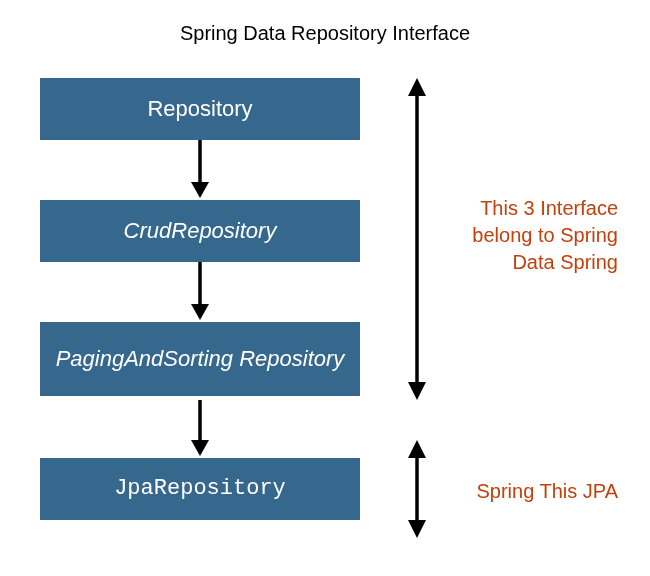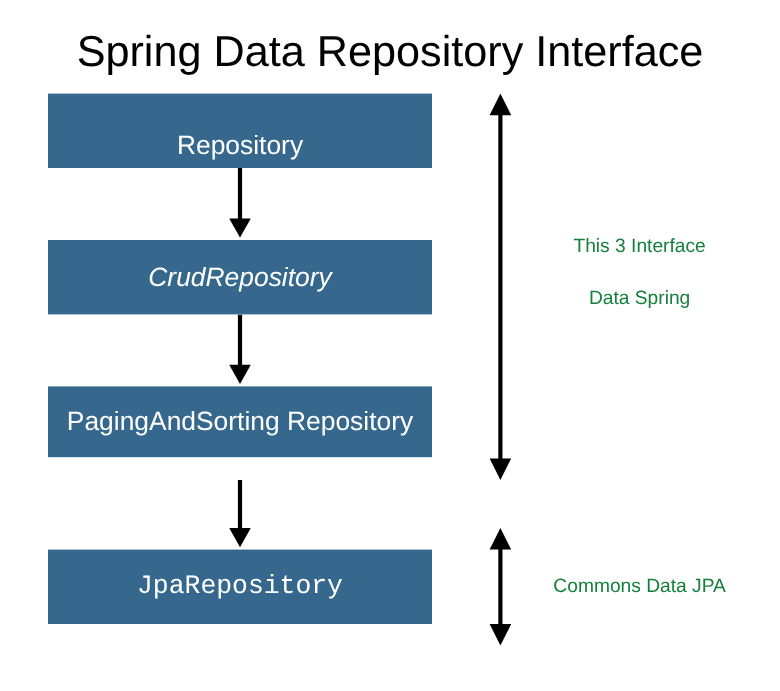--- a/index.html
+++ b/index.html
@@ -4,74 +4,75 @@
 <style>
   * { margin: 0; padding: 0; box-sizing: border-box; }
   body {
     width: 650px;
     height: 576px;
     background: #ffffff;
     font-family: "Myriad Pro", "Segoe UI", Arial, sans-serif;
     position: relative;
   }
   .title {
-    font-size: 36px;
+    font-size: 20px;
     font-weight: 400;
     color: #000;
     text-align: center;
     width: 100%;
     position: absolute;
     top: 22px;
     left: 0;
   }
   .box {
     position: absolute;
     left: 40px;
     width: 320px;
     height: 62px;
     background: #36688d;
     display: flex;
     align-items: center;
     justify-content: center;
     padding: 6px 10px;
   }
   .box.tall {
-    height: 59px;
+    height: 74px;
+    font-style: italic;
   }
   .box-label {
     color: #ffffff;
     font-size: 22px;
     font-weight: 400;
     text-align: center;
     line-height: 1.2;
   }
   .flow-arrow {
     position: absolute;
     left: 196px;
     width: 8px;
   }
   .flow-arrow svg { display: block; }
   .bracket {
     position: absolute;
   }
   .bracket svg { display: block; }
   .note {
     position: absolute;
-    color: #15803d;
-    font-size: 16px;
+    color: #c2410c;
+    font-size: 20px;
     line-height: 1.35;
-    text-align: center;
+    text-align: right;
   }
 </style>
 </head>
 <body>
 
 <h1 class="title">Spring Data Repository Interface</h1>
 
-<div class="box" style="top:78px;align-items:flex-end;">
+<div class="box" style="top:78px;">
   <span class="box-label">Repository</span>
 </div>
 
 <div class="flow-arrow" style="top:140px;">
   <svg width="18" height="60" viewBox="0 0 18 60" style="margin-left:-5px;">
     <line x1="9" y1="0" x2="9" y2="44" stroke="#000" stroke-width="3.5"></line>
     <polygon points="9,58 0,42 18,42" fill="#000"></polygon>
   </svg>
 </div>
 
@@ -104,27 +105,27 @@
 <div class="bracket" style="top:78px; left:406px;">
   <svg width="22" height="322" viewBox="0 0 22 322">
     <polygon points="11,0 2,18 20,18" fill="#000"></polygon>
     <line x1="11" y1="16" x2="11" y2="306" stroke="#000" stroke-width="3.5"></line>
     <polygon points="11,322 2,304 20,304" fill="#000"></polygon>
   </svg>
 </div>
 
 <div class="note" style="top:195px; left:448px; width:170px;">
   <span>This 3 Interface</span><br>
-  <br>
+  <span>belong to Spring</span><br>
   <span>Data Spring</span>
 </div>
 
 <div class="bracket" style="top:440px; left:406px;">
   <svg width="22" height="98" viewBox="0 0 22 98">
     <polygon points="11,0 2,18 20,18" fill="#000"></polygon>
     <line x1="11" y1="16" x2="11" y2="82" stroke="#000" stroke-width="3.5"></line>
     <polygon points="11,98 2,80 20,80" fill="#000"></polygon>
   </svg>
 </div>
 
 <div class="note" style="top:478px; left:448px; width:170px;">
-  <span>Commons Data JPA</span>
+  <span>Spring This JPA</span>
 </div>
 
 </body></html>

